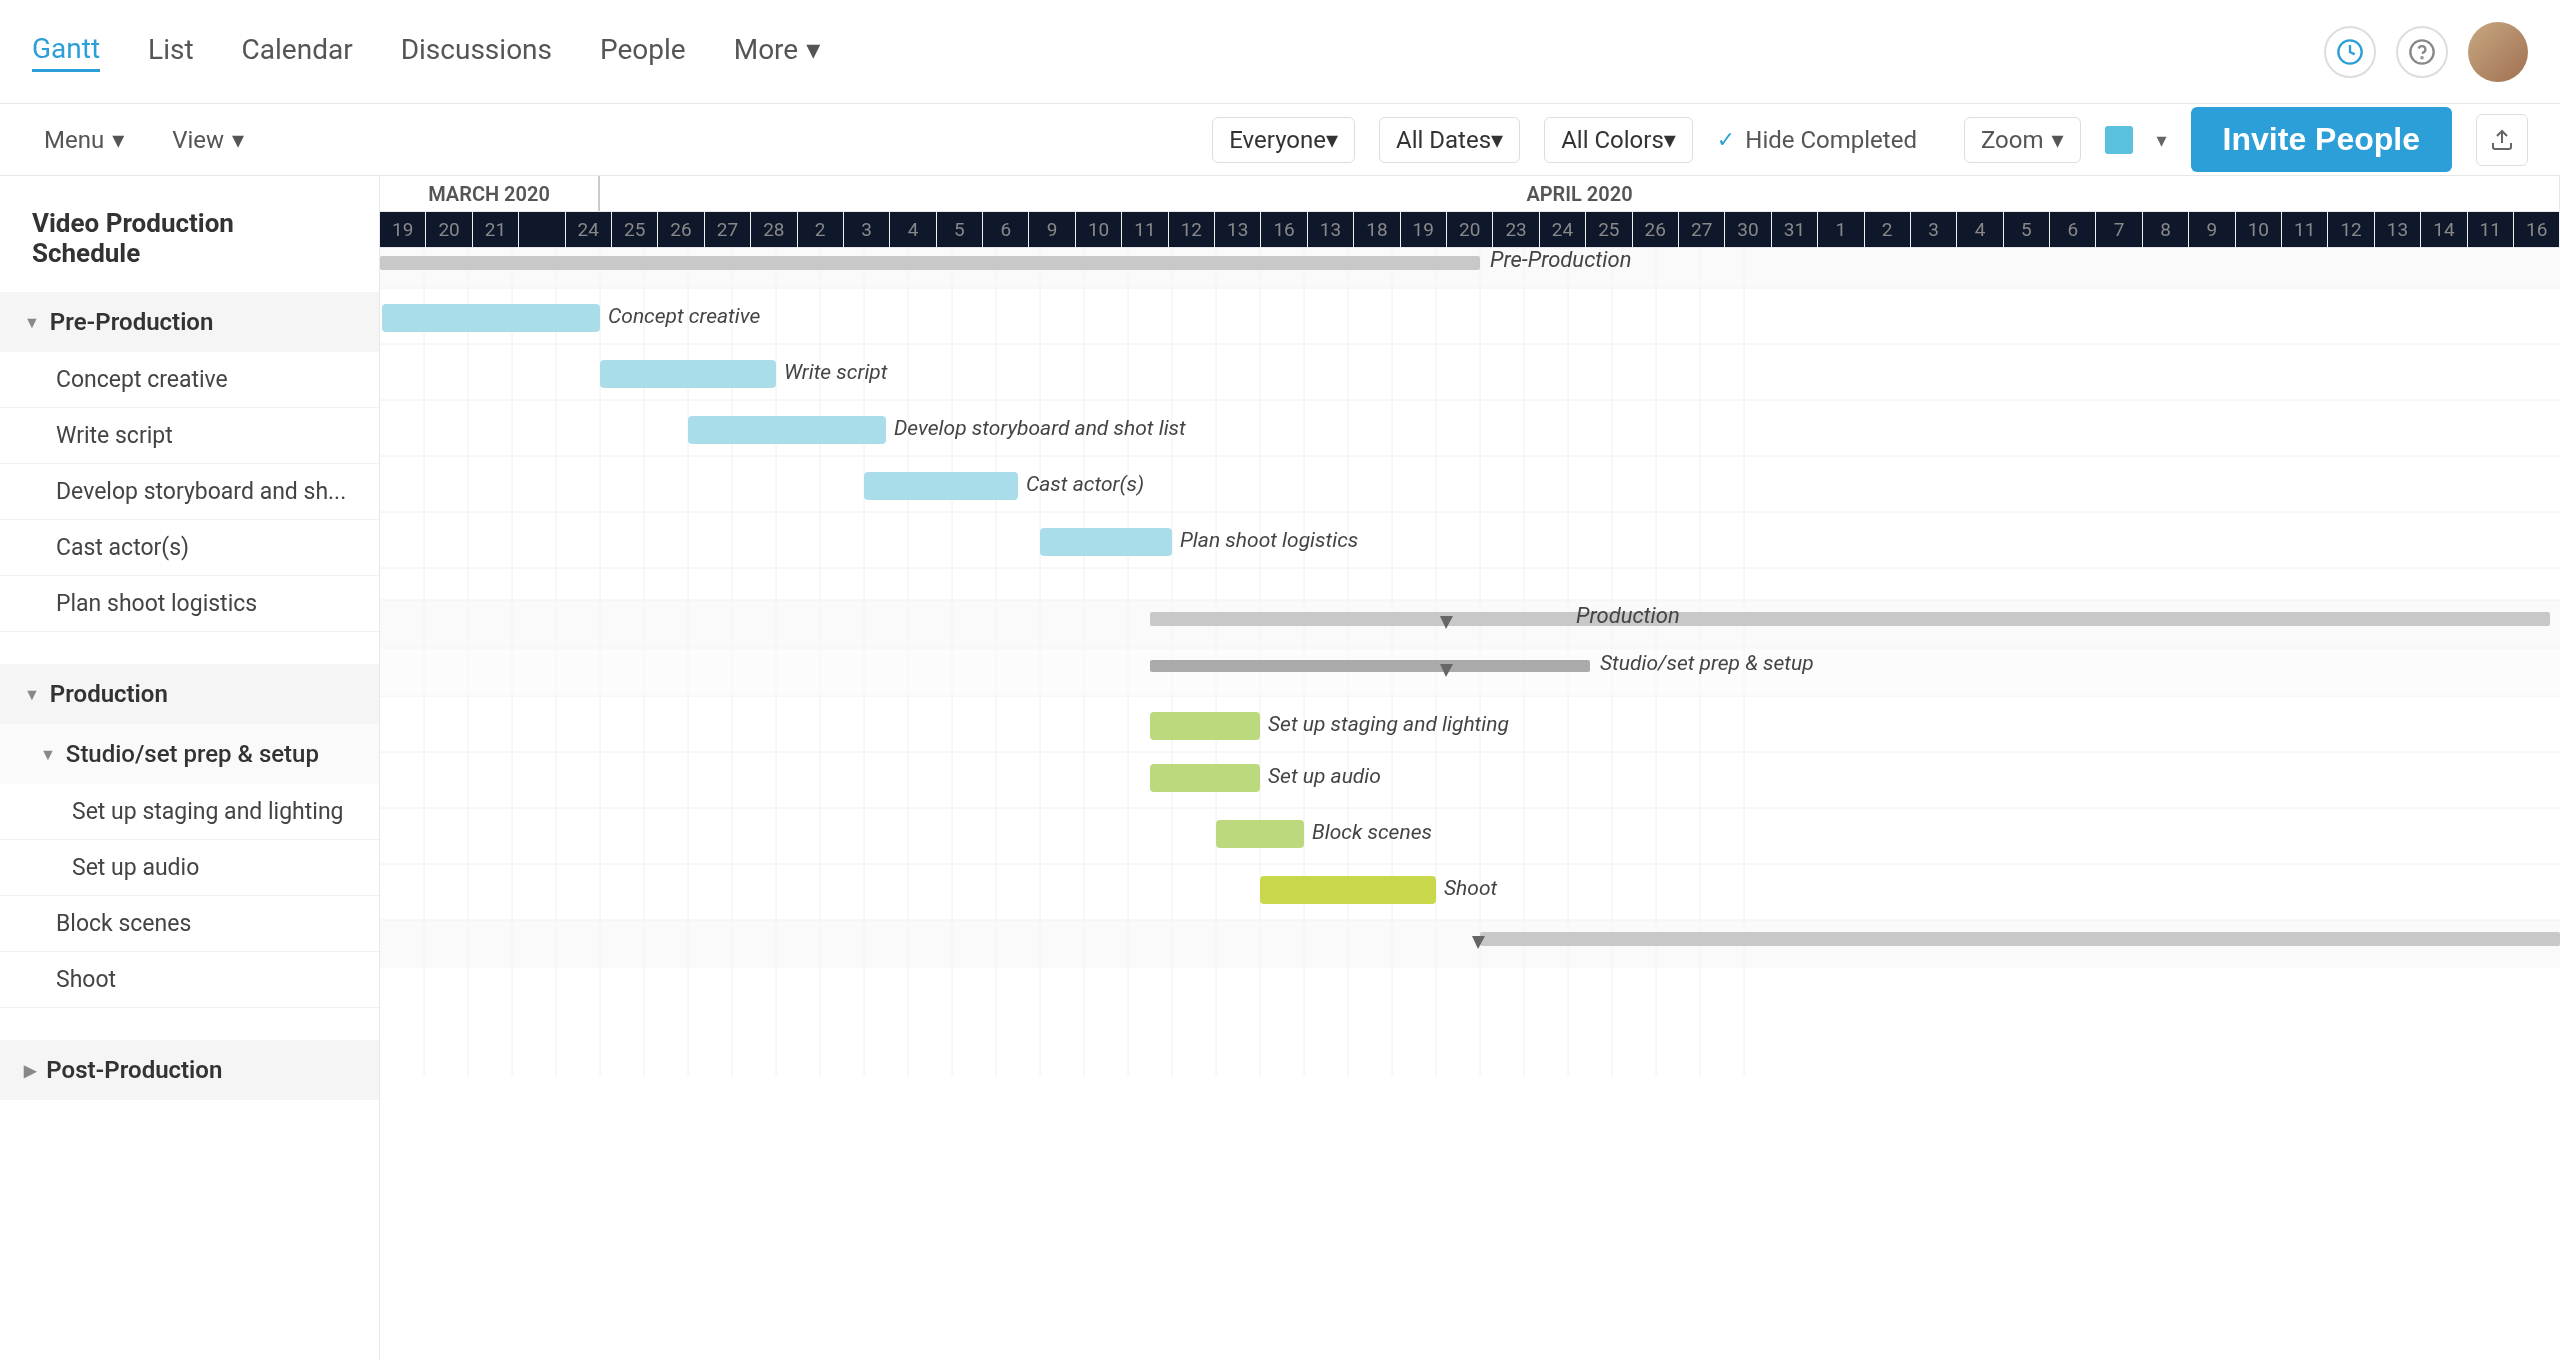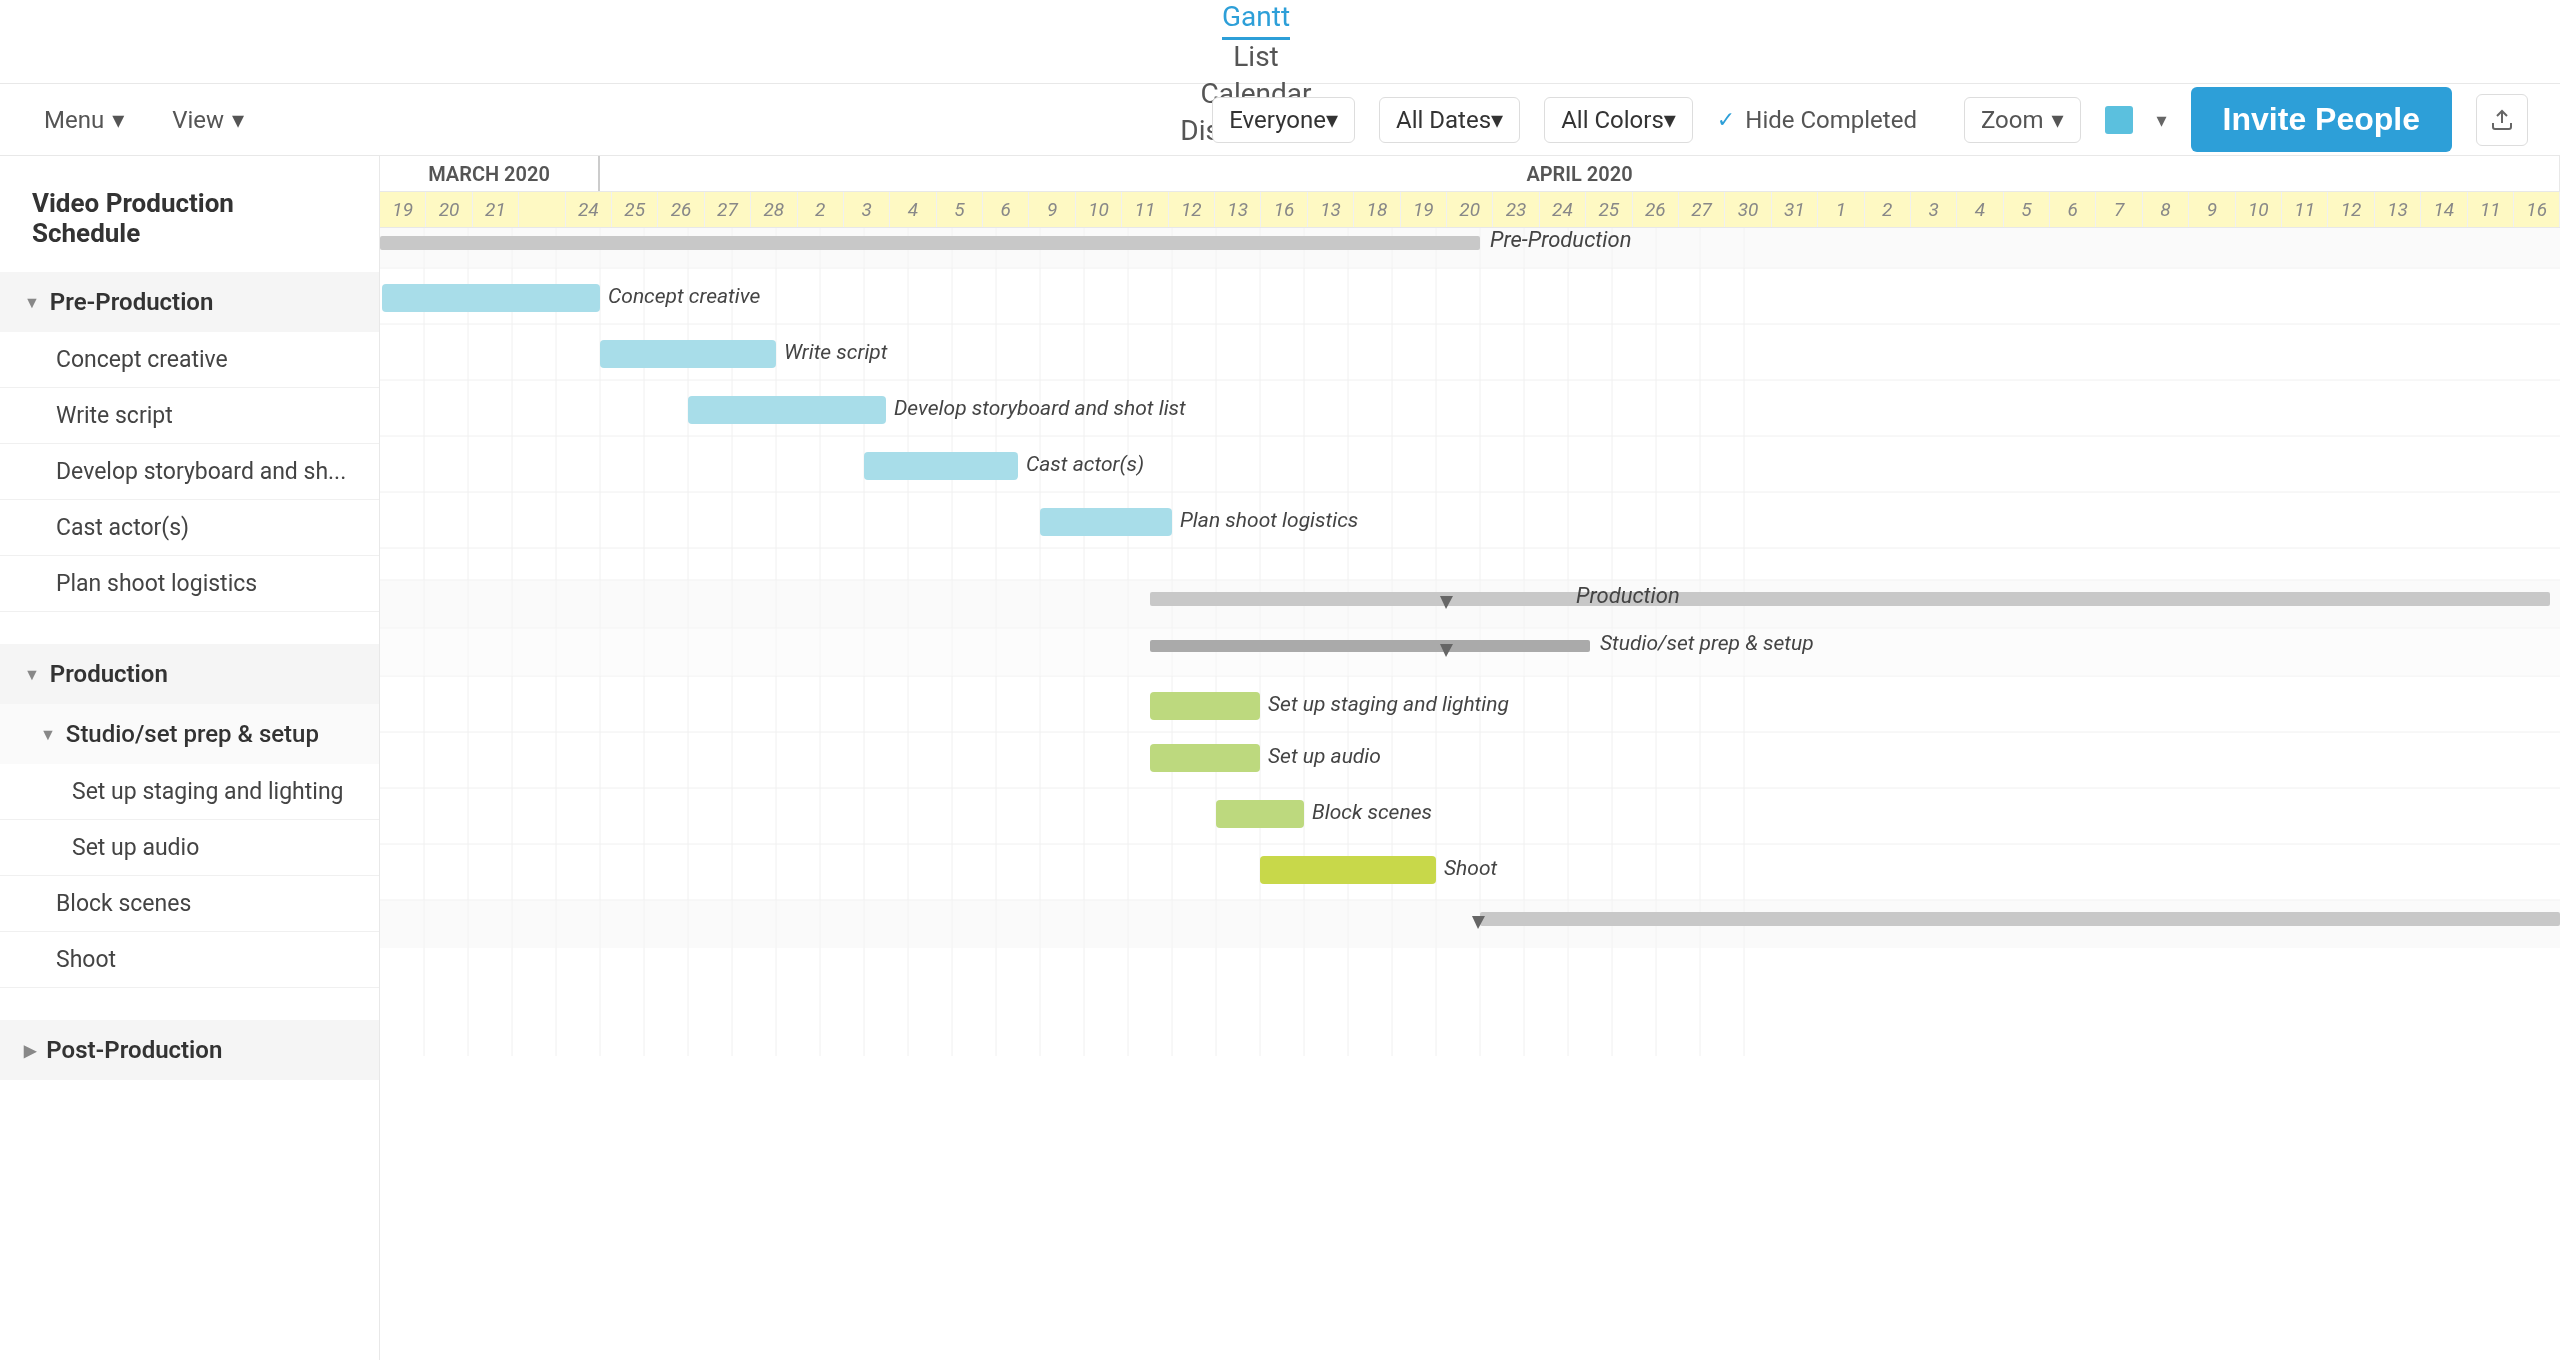--- a/index.html
+++ b/index.html
@@ -1,21 +1,21 @@
 <!DOCTYPE html>
 <html><head>
   <meta charset="utf-8">
   <style>
     * { box-sizing: border-box; margin: 0; padding: 0; }
     body { font-family: -apple-system, BlinkMacSystemFont, 'Segoe UI', Roboto, sans-serif; background: #fff; overflow: hidden; width: 2560px; height: 1360px; }
 
     
     .top-nav {
-      display: flex; align-items: center; height: 84px; padding: 0 32px;
-      border-bottom: 1px solid #e8e8e8; background: #fff; flex-direction: column;
+      display: flex; align-items: center; height: 104px; padding: 0 32px;
+      border-bottom: 1px solid #e8e8e8; background: #fff;
     }
     .nav-item {
       font-size: 28px; color: #555; margin-right: 48px; cursor: pointer;
       padding-bottom: 4px; white-space: nowrap;
     }
     .nav-item.active { color: #2d9fd8; border-bottom: 3px solid #2d9fd8; }
     .nav-item.more { display: flex; align-items: center; gap: 8px; }
     .nav-right { margin-left: auto; display: flex; align-items: center; gap: 20px; }
     .nav-icon-btn {
       width: 52px; height: 52px; border-radius: 50%; border: 2px solid #ddd;
@@ -102,22 +102,21 @@
       background: #fff;
     }
     .month-label {
       display: flex; align-items: center; justify-content: center;
       font-size: 20px; font-weight: 600; color: #555; border-right: 1px solid #e8e8e8;
       background: #fff;
       text-align: center;
     }
     .day-row {
       display: flex; height: 36px; border-bottom: 1px solid #e8e8e8;
-      background: #fef9c3;
-      font-style: italic;
+      background: #0f172a;
     }
     .day-cell {
       display: flex; align-items: center; justify-content: center;
       font-size: 19px; color: #888; border-right: 1px solid #f0f0f0;
       min-width: 44px; flex: 1;
     }
 
     
     .chart-svg { position: absolute; top: 0; left: 0; pointer-events: none; }
   </style>

